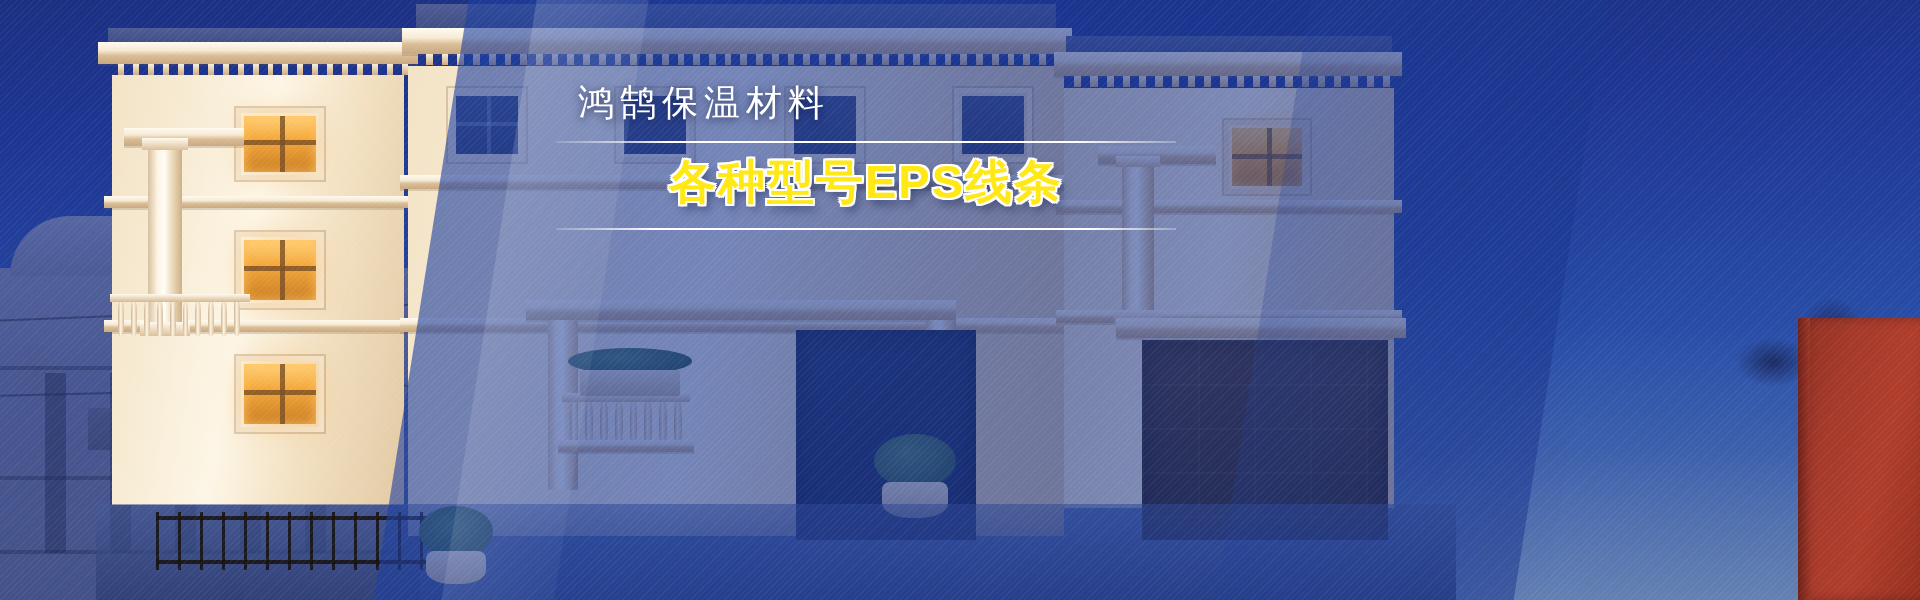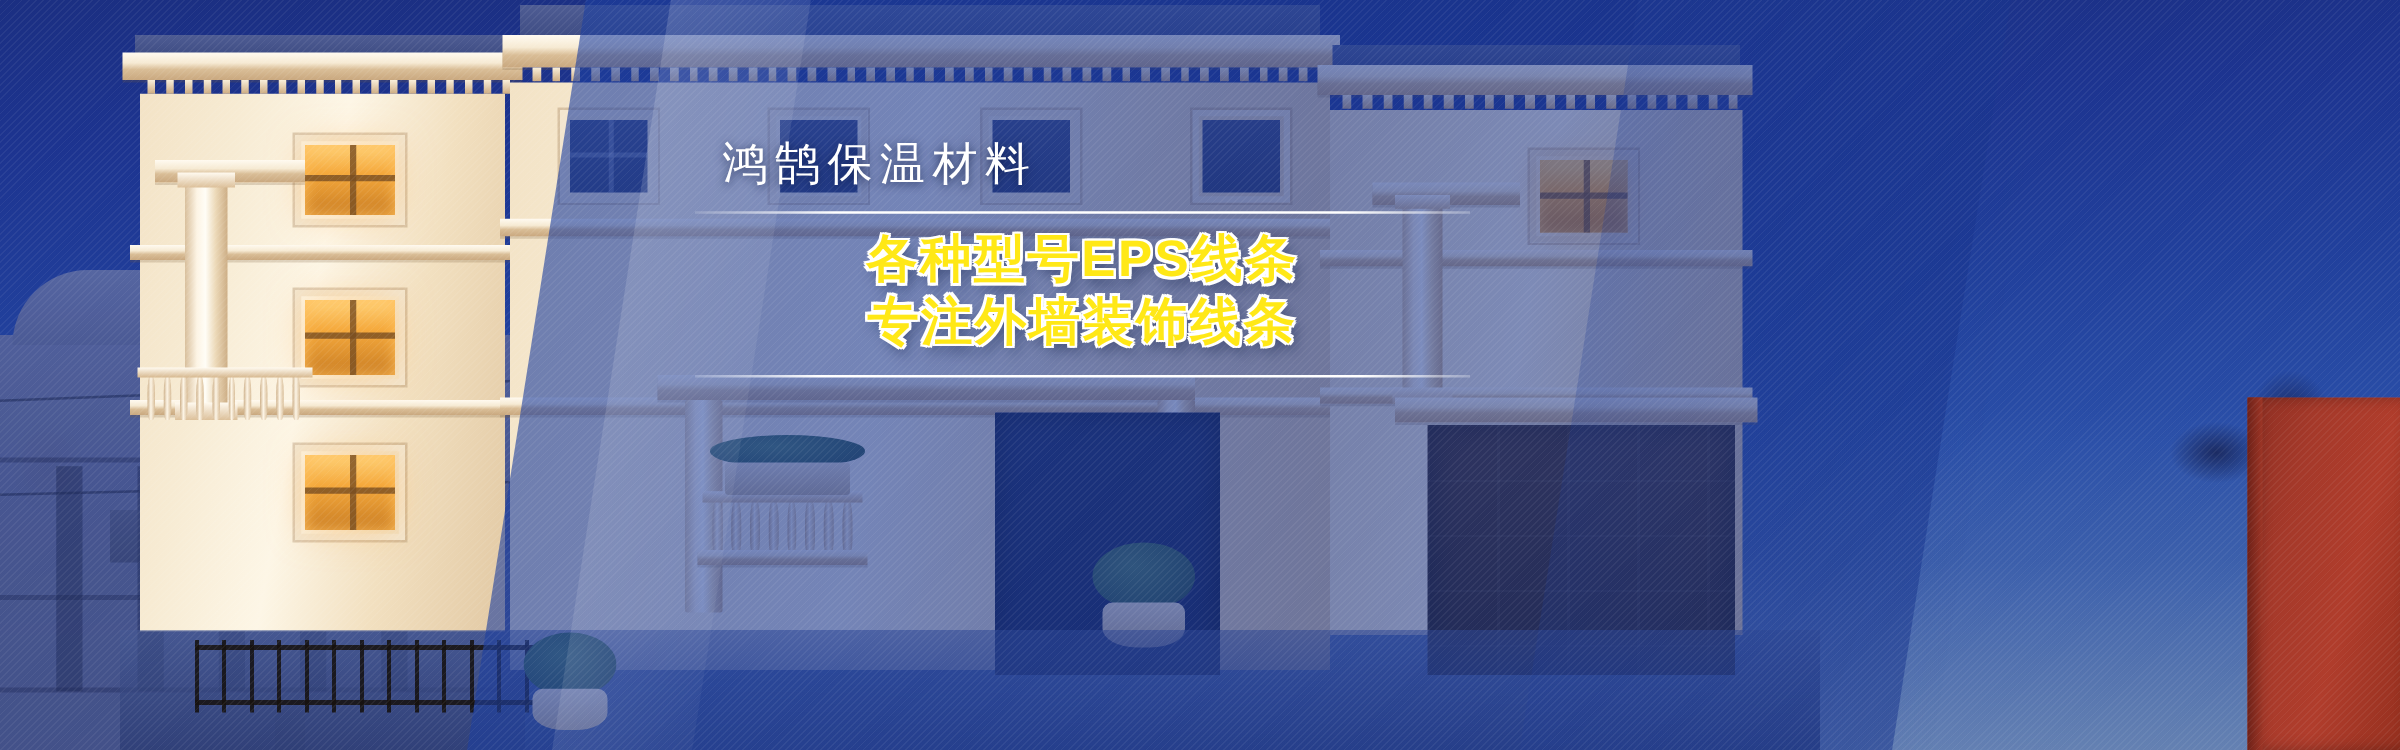--- a/index.html
+++ b/index.html
@@ -200,35 +200,35 @@
     transform:skewX(-9deg);
   }
   .hatch {
     position:absolute; inset:0;
     background:repeating-linear-gradient(135deg, rgba(255,255,255,0.055) 0 1px, rgba(255,255,255,0) 1px 4px);
     pointer-events:none;
   }
 
   
   .copy {
-    position:absolute; left:556px; top:108px; width:620px;
+    position:absolute; left:556px; top:80px; width:620px;
     text-align:center;
   }
   .brand {
     font-size:36px; letter-spacing:6px; color:#ffffff;
     text-shadow:0 2px 8px rgba(8,20,60,0.75);
     line-height:1.25;
     text-align:left; padding-left:22px;
   }
   .divider {
     height:2px; margin:16px 0 14px 0;
     background:linear-gradient(to right, rgba(255,255,255,0.15), #ffffff 18%, #ffffff 84%, rgba(255,255,255,0.25));
   }
   .headline {
-    font-size:41px; font-weight:bold; letter-spacing:2px;
+    font-size:47px; font-weight:bold; letter-spacing:2px;
     color:#ffe816; line-height:1.08;
     text-shadow:
       2px 0 0 #fff, -2px 0 0 #fff, 0 2px 0 #fff, 0 -2px 0 #fff,
       2px 2px 0 #fff, -2px 2px 0 #fff, 2px -2px 0 #fff, -2px -2px 0 #fff,
       4px 6px 10px rgba(10,22,60,0.55);
     white-space:nowrap;
   }
   .headline + .headline { margin-top:6px; }
   .divider2 {
     height:2px; margin:20px 0 16px 0;
@@ -469,17 +469,16 @@
     <div class="ov-main"></div>
     <div class="ov-light"></div>
     <div class="ov-soft"></div>
   </div>
   <div class="hatch"></div>
 
   <div class="copy">
     <div class="brand">鸿鹄保温材料</div>
     <div class="divider"></div>
     <div class="headline">各种型号EPS线条</div>
-    <div class="headline">专注外墙装饰线条</div>
     <div class="divider2"></div>
   </div>
 
 </div>
 
 </body></html>

